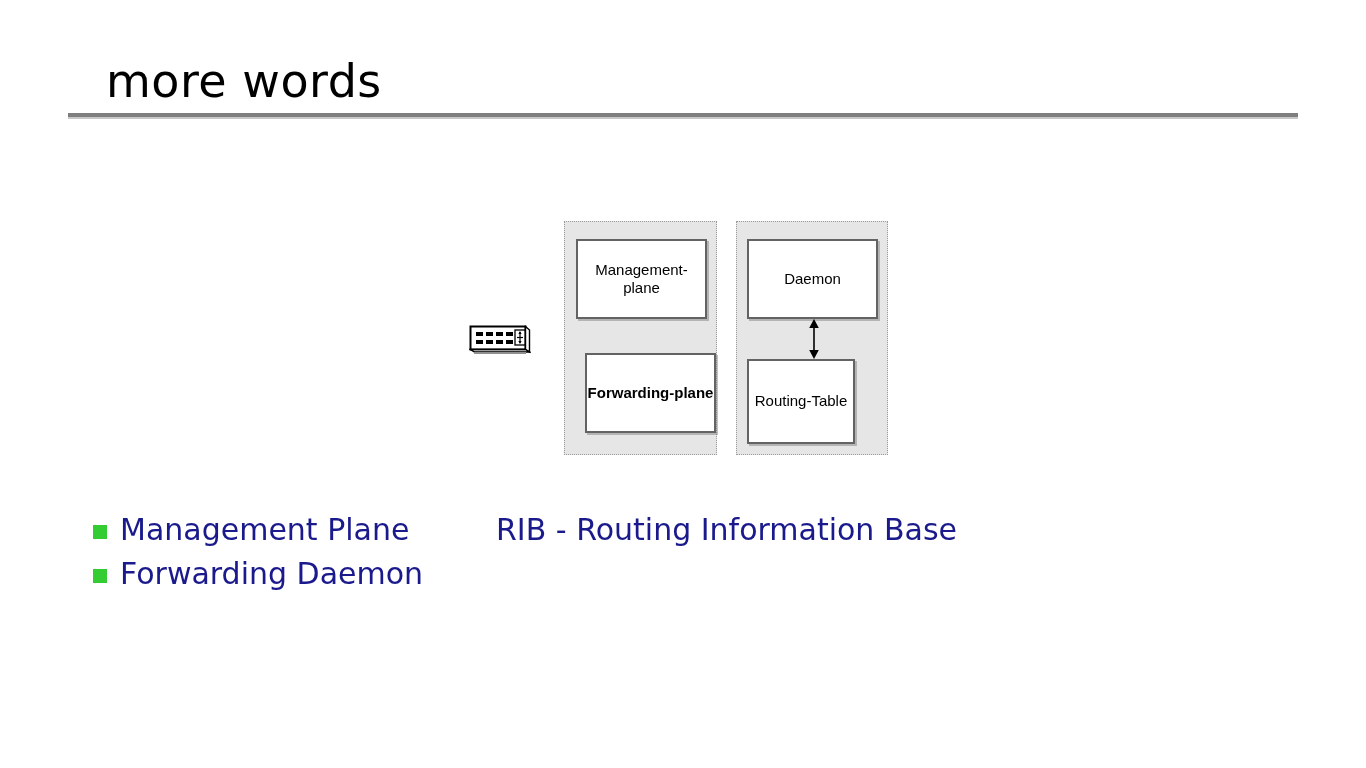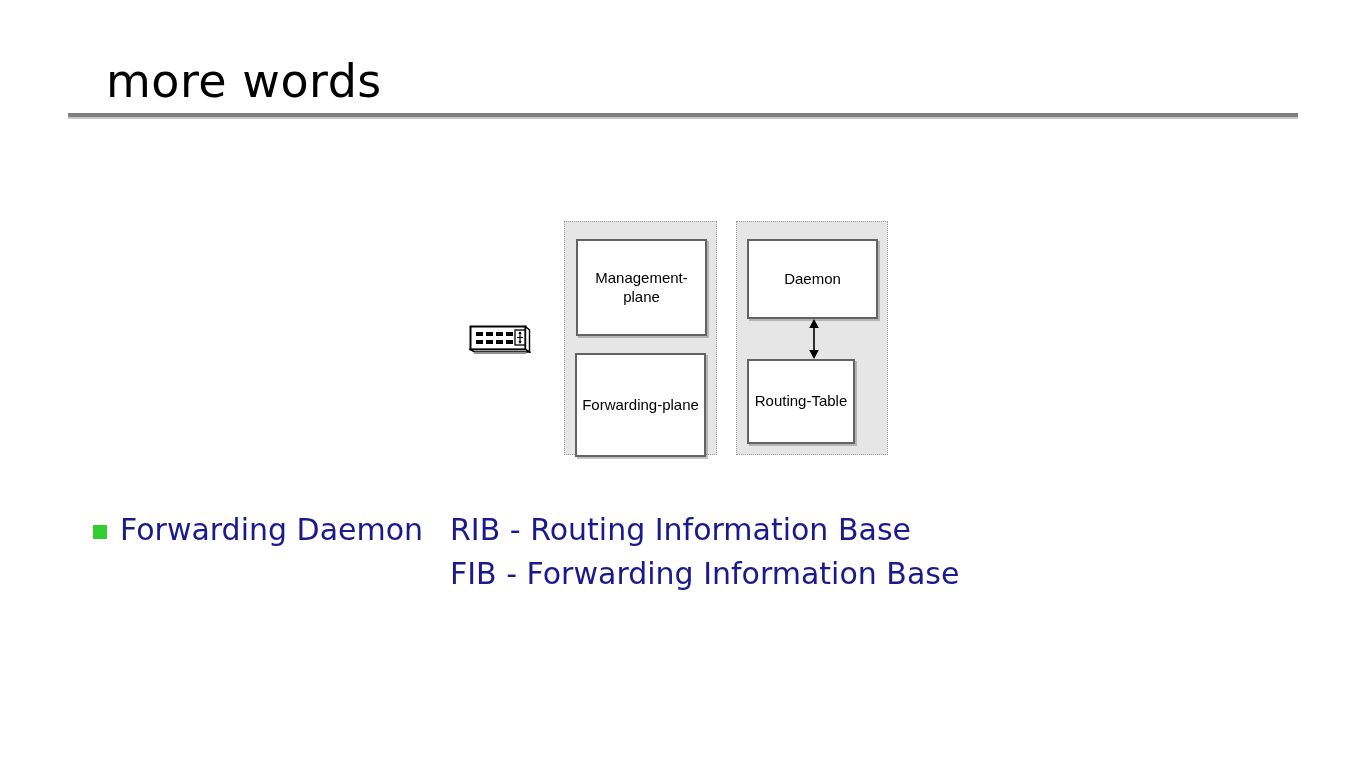--- a/index.html
+++ b/index.html
@@ -95,27 +95,28 @@
     font-size: 15px;
     color: #000000;
     line-height: 1.22;
     box-shadow: 2px 2px 0 rgba(120,120,120,0.45);
   }
 
   #box-management {
     left: 11px;
     top: 17px;
     width: 131px;
-    height: 97px;
+    height: 80px;
   }
   #box-forwarding {
-    left: 10px;
+    left: 20px;
     top: 131px;
     width: 131px;
-    height: 104px;
+    height: 80px;
+    font-weight: bold;
   }
   #box-daemon {
     left: 10px;
     top: 17px;
     width: 131px;
     height: 80px;
   }
   #box-routing-table {
     left: 10px;
     top: 137px;
@@ -156,21 +157,21 @@
     font-family: "DejaVu Sans", sans-serif;
     font-size: 30px;
     color: #1a1a8c;
     white-space: nowrap;
     line-height: 1;
   }
 
   
   #acronym-list {
     position: absolute;
-    left: 450px;
+    left: 496px;
     top: 508px;
   }
   .acronym-row {
     height: 44px;
     display: flex;
     align-items: center;
   }
   .acronym-text {
     font-family: "DejaVu Sans", sans-serif;
     font-size: 30px;
@@ -249,24 +250,25 @@
   </div>
 
   <div class="node-box" id="box-routing-table">
     <span>Routing-Table</span>
   </div>
 </div>
 
 <div id="bullet-list">
   <div class="bullet-row">
     <span class="bullet-marker"></span>
+    <span class="bullet-text">Management Plane</span>
+  </div>
+  <div class="bullet-row">
+    <span class="bullet-marker"></span>
     <span class="bullet-text">Forwarding Daemon</span>
   </div>
 </div>
 
 <div id="acronym-list">
   <div class="acronym-row">
     <span class="acronym-text">RIB - Routing Information Base</span>
   </div>
-  <div class="acronym-row">
-    <span class="acronym-text">FIB - Forwarding Information Base</span>
-  </div>
 </div>
 
 </body></html>

